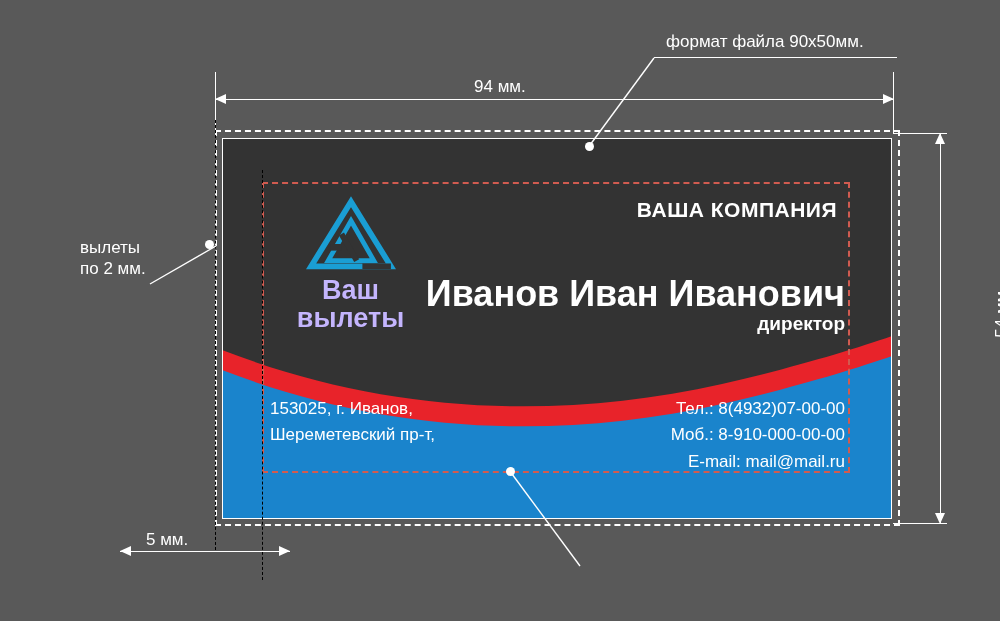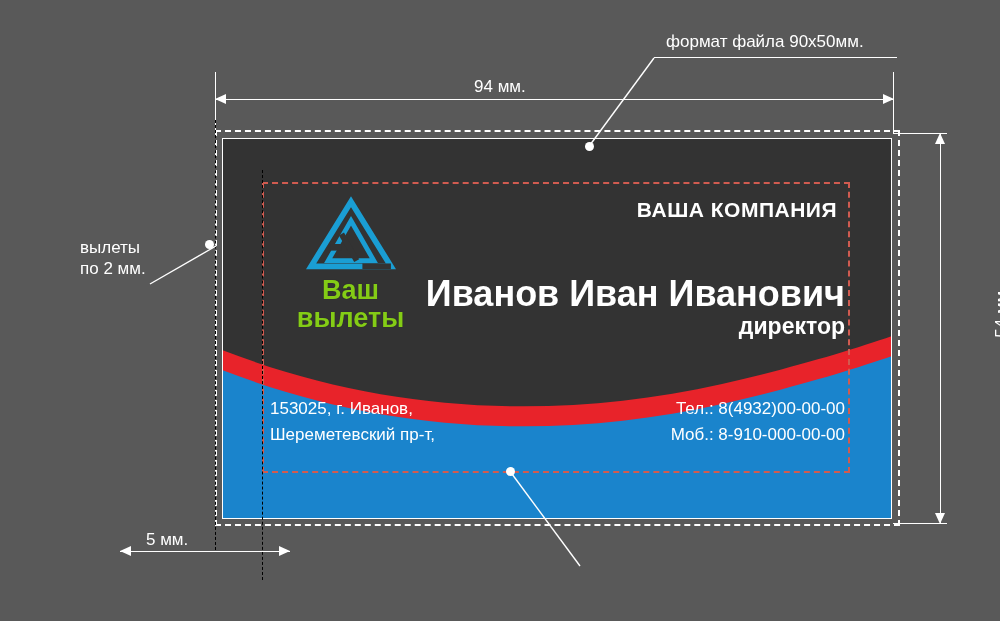--- a/index.html
+++ b/index.html
@@ -95,21 +95,21 @@
   #logo-block {
     position: absolute;
     left: 283px;
     top: 196px;
     width: 135px;
     text-align: center;
   }
   #logo-mark { width: 96px; height: 76px; display: block; margin: 0 auto; }
   #logo-text {
     margin-top: 4px;
-    color: #84cc16;
+    color: #c4b5fd;
     font-weight: bold;
     font-size: 27px;
     line-height: 1.05;
     text-shadow: 0 0 1px rgba(0,0,0,0.4);
   }
   #logo-text .l2 { display: block; }
 
   #company {
     position: absolute;
     right: 163px;
@@ -124,21 +124,21 @@
     right: 155px;
     top: 273px;
     font-size: 36px;
     font-weight: bold;
     white-space: nowrap;
   }
   #position {
     position: absolute;
     right: 155px;
     top: 313px;
-    font-size: 23px;
+    font-size: 19px;
     font-weight: bold;
     white-space: nowrap;
   }
   #address {
     position: absolute;
     left: 270px;
     top: 396px;
     font-size: 17px;
     line-height: 1.55;
     color: #ffffff;
@@ -241,22 +241,23 @@
   <div id="company">ВАША КОМПАНИЯ</div>
   <div id="person">Иванов Иван Иванович</div>
   <div id="position">директор</div>
 
   <div id="address">
     <div>153025, г. Иванов,</div>
     <div>Шереметевский пр-т,</div>
   </div>
 
   <div id="contacts">
-    <div>Тел.: 8(4932)00-00-00</div>
+    <div>Тел.: 8(4932)07-00-00</div>
     <div>Моб.: 8-910-000-00-00</div>
+    <div>E-mail: mail@mail.ru</div>
   </div>
 
   <div class="ext" style="left:215px; top:72px; width:1px; height:62px;"></div>
   <div class="ext" style="left:893px; top:72px; width:1px; height:62px;"></div>
   <div class="dim-h" style="left:215px; top:99px; width:679px;"></div>
   <div class="arrow arrow-left" style="left:215px; top:94px;"></div>
   <div class="arrow arrow-right" style="left:883px; top:94px;"></div>
   <div class="label" style="left:474px; top:76px;text-align:center;">94 мм.</div>
 
   <div class="ext" style="left:893px; top:133px; width:54px; height:1px;"></div>

